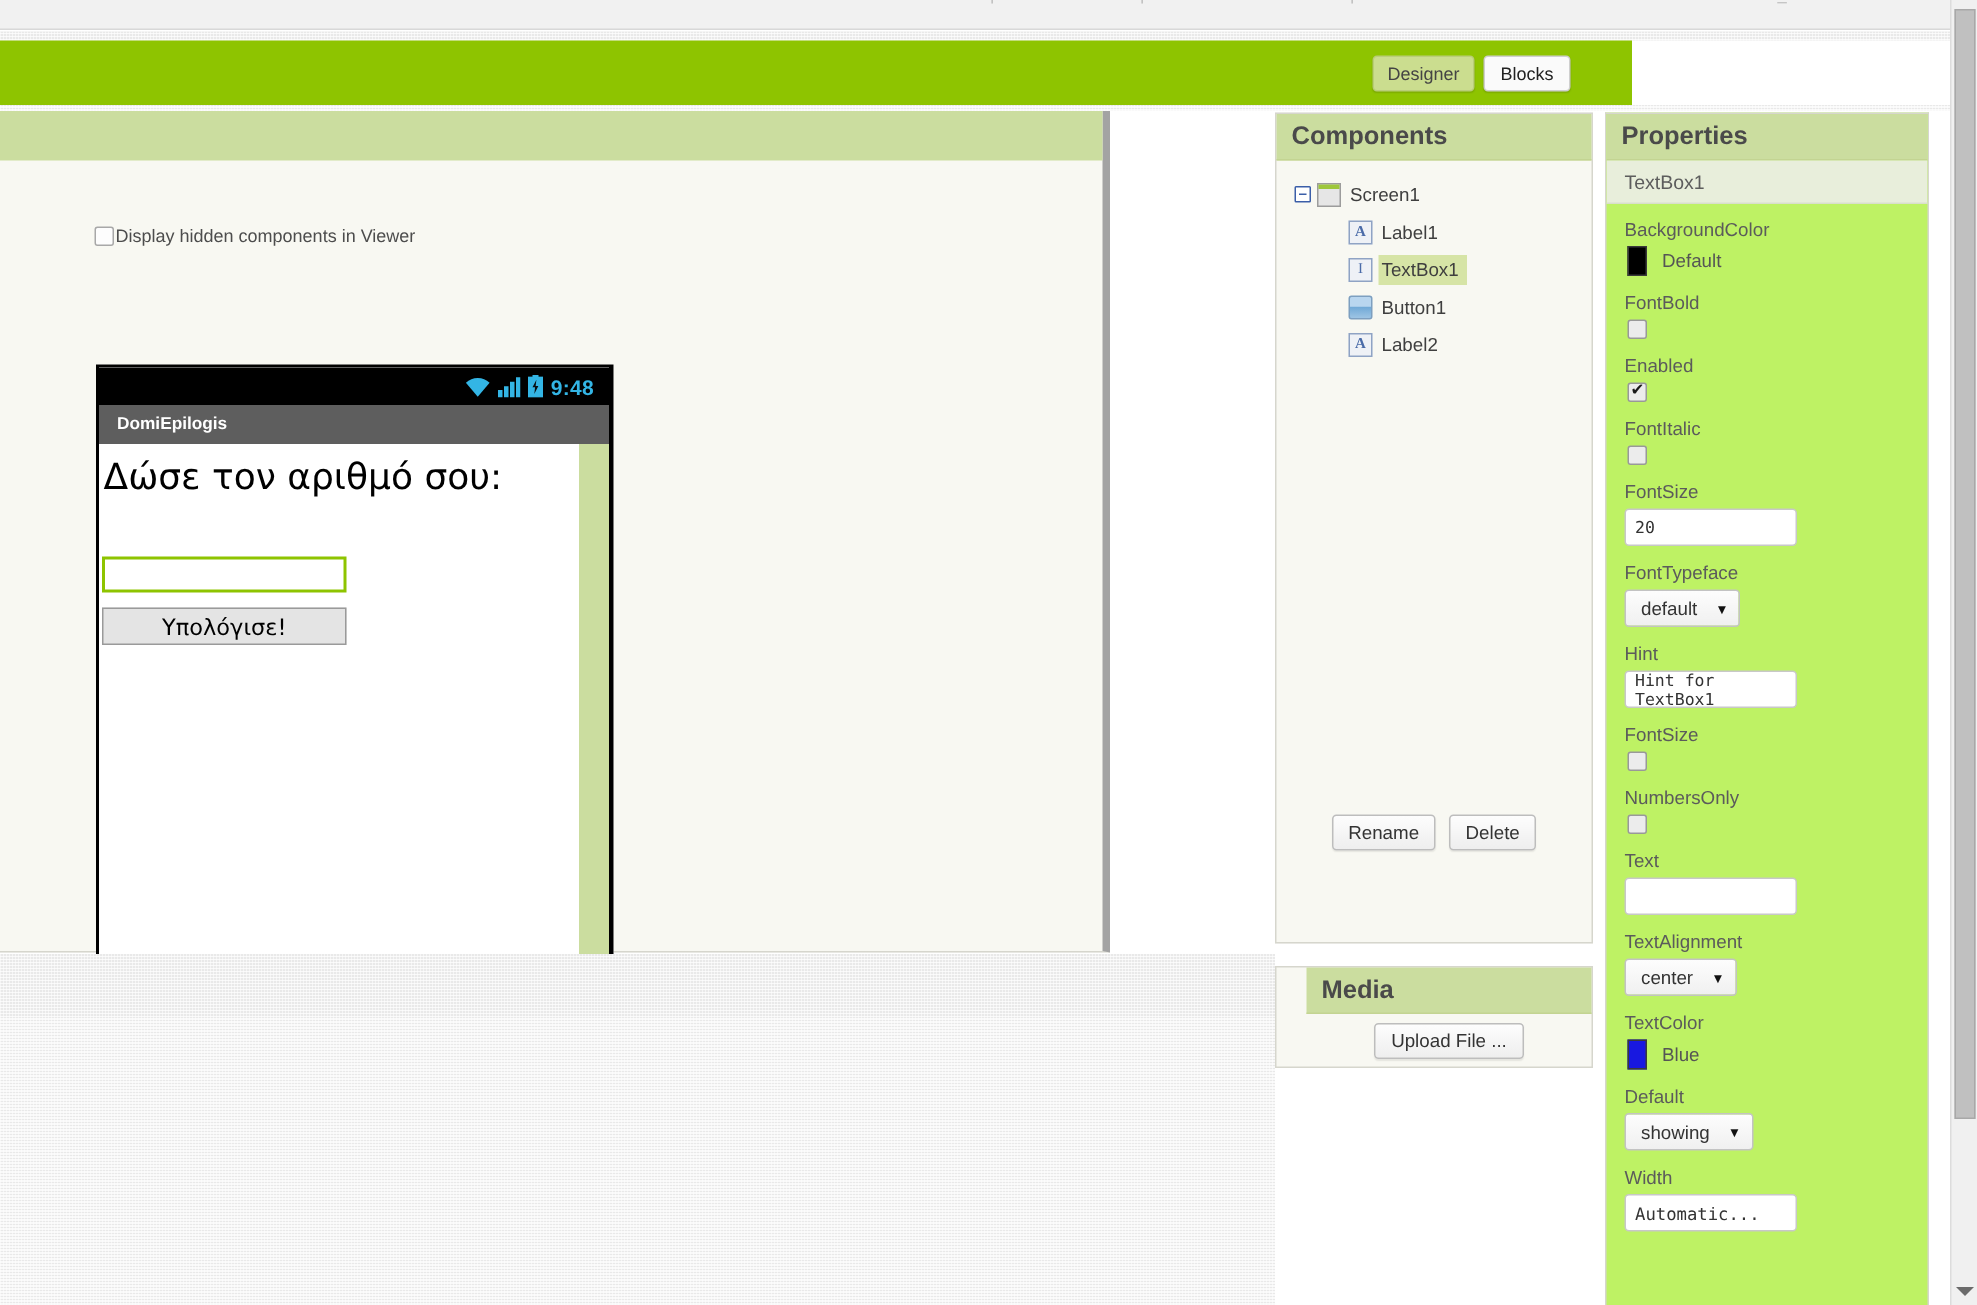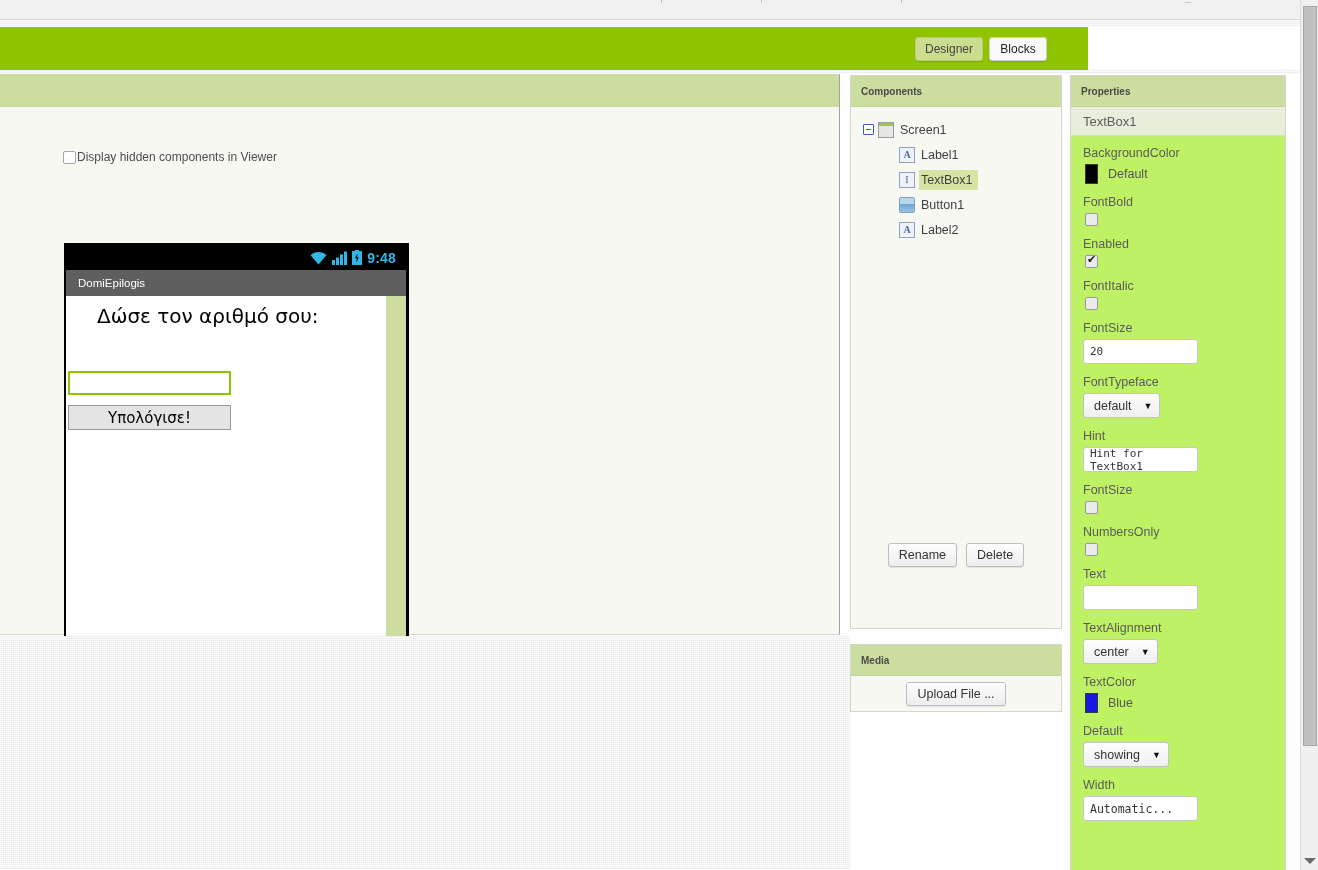--- a/index.html
+++ b/index.html
@@ -60,23 +60,23 @@
   }
   .tab.sel { background: #cbdd8f; border-color: #b9cd79; color: #444; }
   .tab.unsel { background: #fafafa; color: #222; }
 
   .barbottomgutter {
     position: absolute; left: 0; top: 70px; width: 1300px; height: 4px;
   }
 
   
   .viewer-panel {
-    position: absolute; left: 0; top: 74px; width: 840px; height: 561px;
+    position: absolute; left: 0; top: 74px; width: 740px; height: 561px;
     background: #f8f8f2;
-    border-right: 1px solid #a3a3a3;
+    border-right: 5px solid #a3a3a3;
     border-bottom: 1px solid #d6d6cd;
   }
   .viewer-head {
     height: 33px; background: #cbdd9f;
   }
   .viewer-body { position: relative; height: 527px; }
 
   .disp-hidden {
     position: absolute; left: 63px; top: 43px;
     display: flex; align-items: center; gap: 1px;
@@ -98,35 +98,34 @@
   }
   .statusbar {
     height: 25px; background: #000;
     display: flex; align-items: center; justify-content: flex-end;
     padding-right: 10px; gap: 5px;
   }
   .sb-ico { display: flex; align-items: flex-end; }
   .sb-time { color: #33b5e5; font-size: 14px; font-weight: bold; letter-spacing: .2px; }
   .titlebar {
     height: 26px; background: #5e5e5e;
-    display: flex; align-items: center; padding-left: 12px;
+    display: flex; align-items: center; padding-left: 12px; font-weight: bold;
   }
   .titlebar span { color: #fff; font-size: 11.5px; }
   .screen-area {
     position: relative; height: 424px; background: #fff;
     display: flex;
   }
   .screen-content { flex: 1 1 auto; position: relative; }
   .screen-strip { width: 20px; background: #cbdd9f; flex: 0 0 auto; }
 
   .lbl1 {
     position: absolute; left: 3px; top: 8px;
-    font-size: 20px; color: #000; white-space: nowrap;
+    font-size: 24px; color: #000; white-space: nowrap;
     font-family: "DejaVu Sans", sans-serif;
-    margin-left: 28px;
   }
   .tbx1 {
     position: absolute; left: 2px; top: 75px;
     width: 163px; height: 24px;
     background: #fff; border: 2px solid #8ec400;
   }
   .btn1 {
     position: absolute; left: 2px; top: 109px;
     width: 163px; height: 25px;
     background: #e4e4e4; border: 1px solid #9a9a9a;
@@ -144,21 +143,21 @@
   .comp-panel {
     position: absolute; left: 850px; top: 75px; width: 212px; height: 554px;
     background: #f8f8f2;
     border: 1px solid #d6d6cd;
   }
   .panel-head {
     height: 31px; background: #cbdd9f;
     display: flex; align-items: center; padding-left: 10px;
     border-bottom: 1px solid #c3d492;
   }
-  .panel-head span { font-size: 10px; font-weight: bold; color: #4a4a4a; }
+  .panel-head span { font-size: 17px; font-weight: bold; color: #4a4a4a; }
 
   .tree { position: relative; padding: 10px 0 0 0; height: 470px; }
   .tree-row {
     display: flex; align-items: center; gap: 4px;
     height: 25px; font-size: 12.5px; color: #3f3f3f; cursor: pointer;
   }
   .tree-row.lvl0 { padding-left: 12px; }
   .tree-row.lvl1 { padding-left: 48px; }
   .tree-row.selected .tname { background: #d6e4a6; }
   .tname { padding: 3px 6px 3px 2px; }
@@ -202,21 +201,21 @@
     min-width: 54px; height: 24px; padding: 0 10px;
     background: linear-gradient(#fdfdfd, #eeeeee);
     border: 1px solid #bdbdbd; border-radius: 3px;
     font-size: 12.5px; color: #333; cursor: pointer;
     display: flex; align-items: center; justify-content: center;
     box-shadow: 0 1px 1px rgba(0,0,0,.08);
   }
 
   .media-panel {
     position: absolute; left: 850px; top: 644px; width: 212px; height: 68px;
-    background: #f8f8f2; border: 1px solid #d6d6cd;
+    background: #f8f8f2; border: 1px solid #d6d6cd; padding-left: 20px;
   }
   .media-body {
     height: 36px; display: flex; align-items: center; justify-content: center;
   }
 
   
   .prop-panel {
     position: absolute; left: 1070px; top: 75px; width: 216px; height: 795px;
     background: #bef264; border: 1px solid #d6d6cd; border-bottom: none;
     overflow: hidden;

